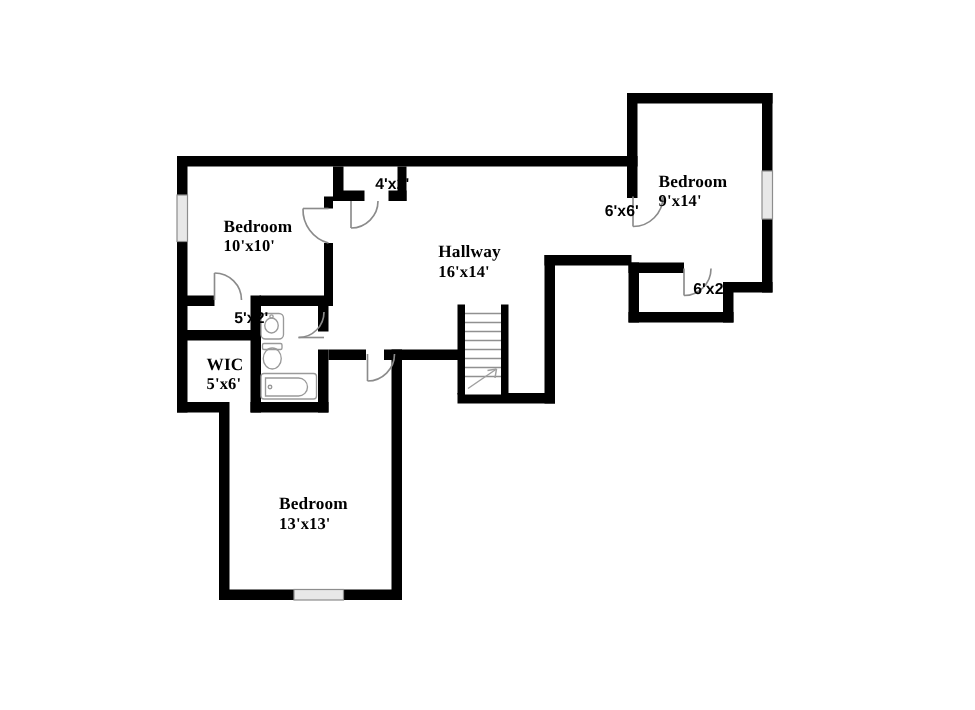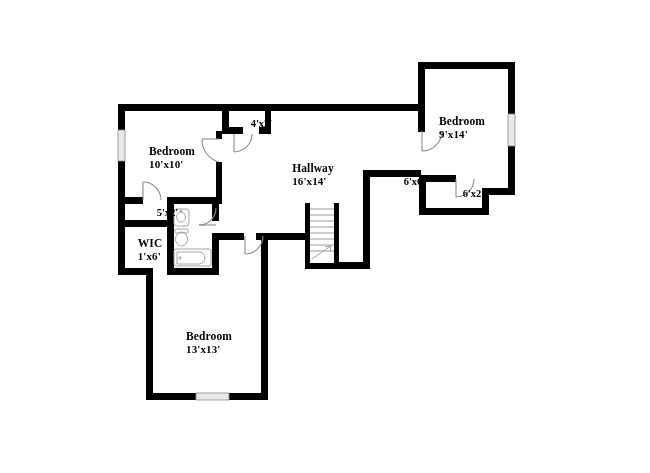--- a/index.html
+++ b/index.html
@@ -40,21 +40,21 @@
   }
   .room-label .dims {
     display: block;
     font-size: 11px;
     letter-spacing: 0.1px;
   }
   .closet-label {
     position: absolute;
     text-align: center;
     color: #000000;
-    font-family: Liberation Serif, serif;
+    font-family: Liberation Sans, sans-serif;
     font-weight: bold;
     font-size: 10.5px;
     white-space: nowrap;
     transform: translate(-50%, -50%);
     pointer-events: none;
     padding-left: 41px;
   }
 </style>
 </head>
 <body>
@@ -213,29 +213,29 @@
     <span class="dims">16'x14'</span>
   </div>
 
   <div class="room-label" style="left:462px; top:128px;">
     <span class="name">Bedroom</span>
     <span class="dims">9'x14'</span>
   </div>
 
   <div class="room-label" style="left:150px; top:250px;">
     <span class="name">WIC</span>
-    <span class="dims">1'x6'</span>
+    <span class="dims">5'x6'</span>
   </div>
 
   <div class="room-label" style="left:209px; top:343px;">
     <span class="name">Bedroom</span>
     <span class="dims">13'x13'</span>
   </div>
 
   <div class="closet-label" style="left:241px; top:123px;">4'x2'</div>
 
   <div class="closet-label" style="left:147px; top:212px;">5'x2'</div>
 
-  <div class="closet-label" style="left:394px; top:141px;margin-top:40px;">6'x6'</div>
+  <div class="closet-label" style="left:394px; top:141px;">6'x6'</div>
 
   <div class="closet-label" style="left:453px; top:193px;">6'x2'</div>
 
 </div>
 
 </body></html>

